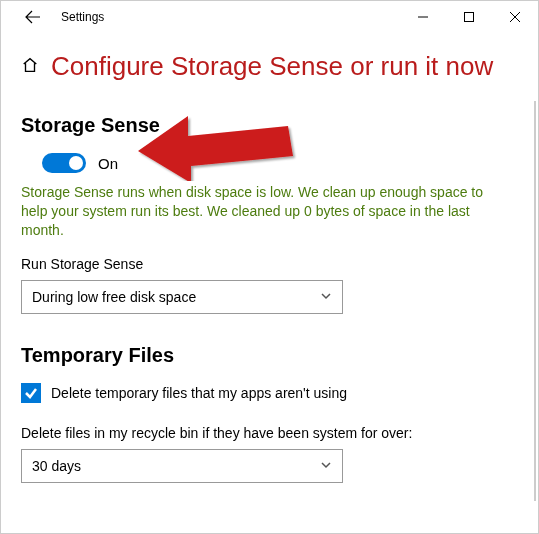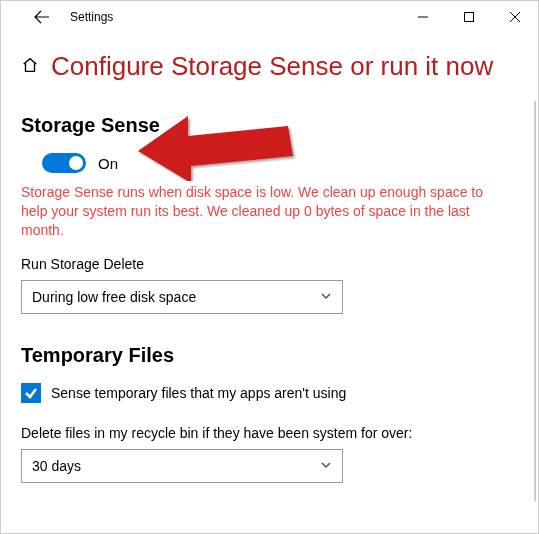--- a/index.html
+++ b/index.html
@@ -9,21 +9,21 @@
     width: 539px;
     height: 534px;
     overflow: hidden;
     position: relative;
     border: 1px solid #ccc;
   }
   .titlebar {
     display: flex;
     align-items: center;
     height: 32px;
-    padding-left: 25px;
+    padding-left: 16px;
   }
   .back-btn {
     width: 32px; height: 32px;
     display: flex; align-items: center; justify-content: center;
     cursor: pointer;
   }
   .back-btn svg { width: 16px; height: 16px; stroke: #000; }
   .app-title {
     font-size: 12px;
     margin-left: 12px;
@@ -81,21 +81,21 @@
     content: "";
     position: absolute;
     right: 3px; top: 3px;
     width: 14px; height: 14px;
     background: #fff;
     border-radius: 50%;
   }
   .toggle-label { font-size: 15px; }
   .desc {
     font-size: 14px;
-    color: #ef4444;
+    color: #4d7c0f;
     line-height: 1.35;
     margin-bottom: 16px;
     max-width: 480px;
   }
   .field-label {
     font-size: 14px;
     color: #000;
     margin-bottom: 8px;
   }
   .select {
@@ -188,39 +188,39 @@
 
   <div class="section-h">Storage Sense</div>
 
   <div class="toggle-row">
     <div class="toggle"></div>
     <div class="toggle-label">On</div>
   </div>
 
   <div class="desc">Storage Sense runs when disk space is low. We clean up enough space to help your system run its best. We cleaned up 0 bytes of space in the last month.</div>
 
-  <div class="field-label">Run Storage Delete</div>
+  <div class="field-label">Run Storage Sense</div>
   <div class="select">
     <span>During low free disk space</span>
     <span class="chev">
       <svg viewBox="0 0 12 12">
           <path d="M2 4 L6 8 L10 4"></path>
         </svg>
     </span>
   </div>
 
   <div class="section-h" style="margin-top:30px">Temporary Files</div>
 
   <div class="check-row">
     <div class="checkbox">
       <svg viewBox="0 0 14 14">
           <path d="M2 7 L6 11 L12 3"></path>
         </svg>
     </div>
-    <div class="check-label">Sense temporary files that my apps aren't using</div>
+    <div class="check-label">Delete temporary files that my apps aren't using</div>
   </div>
 
   <div class="field-label">Delete files in my recycle bin if they have been system for over:</div>
   <div class="select">
     <span>30 days</span>
     <span class="chev">
       <svg viewBox="0 0 12 12">
           <path d="M2 4 L6 8 L10 4"></path>
         </svg>
     </span>

